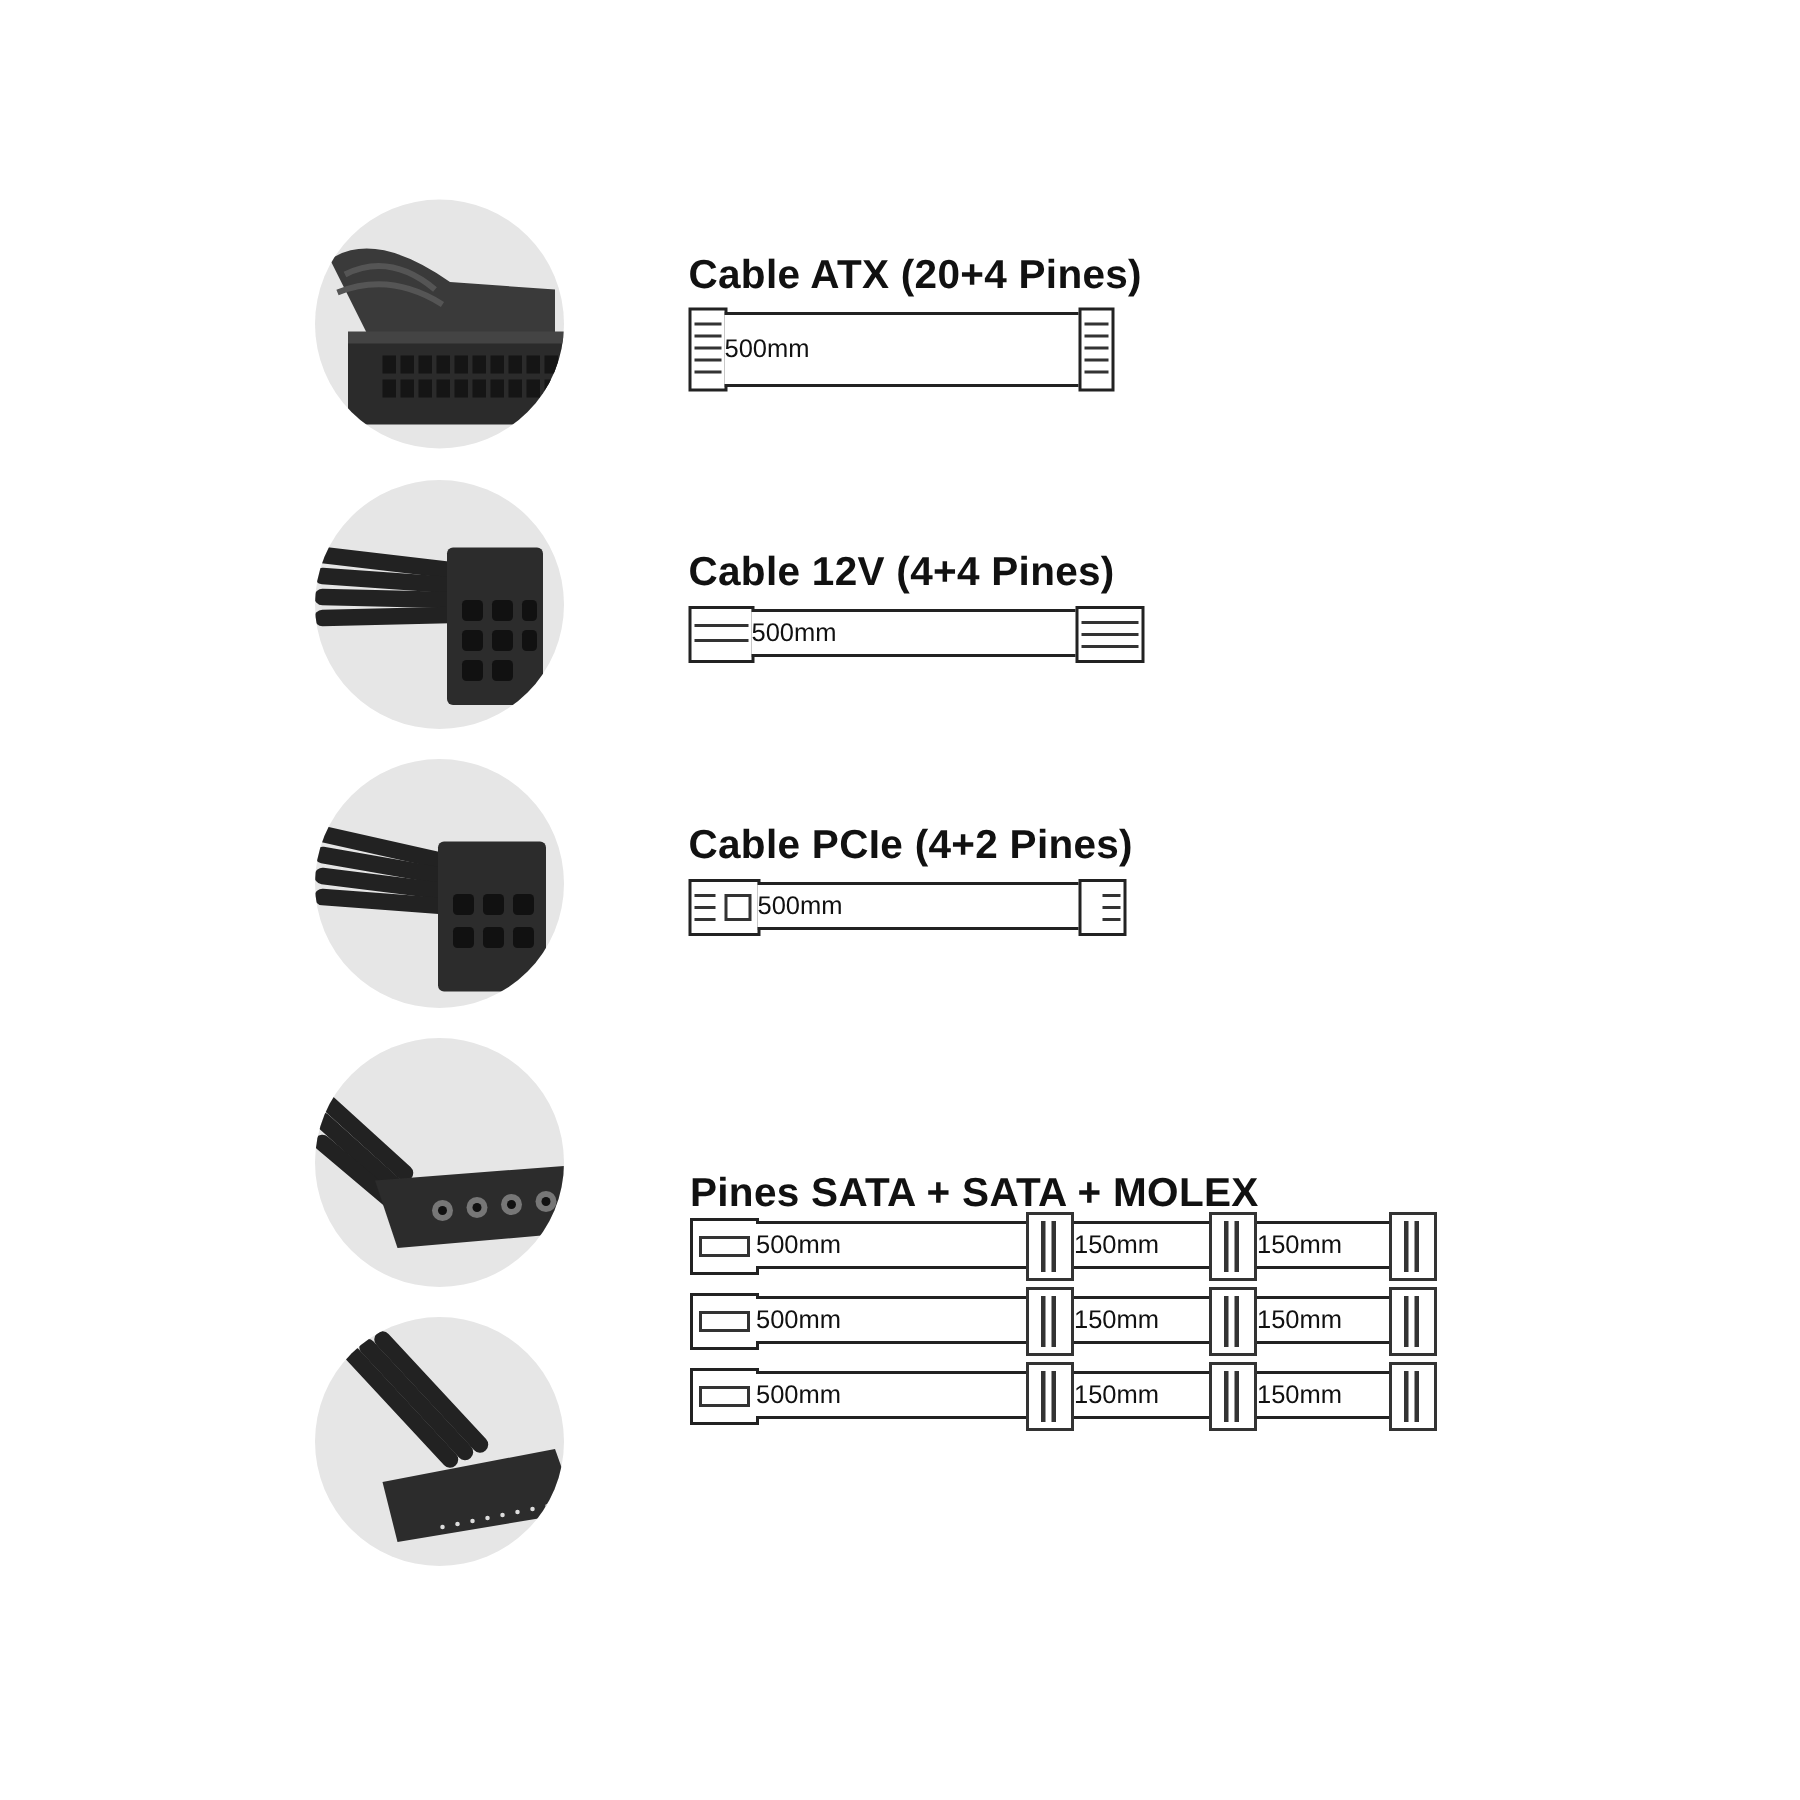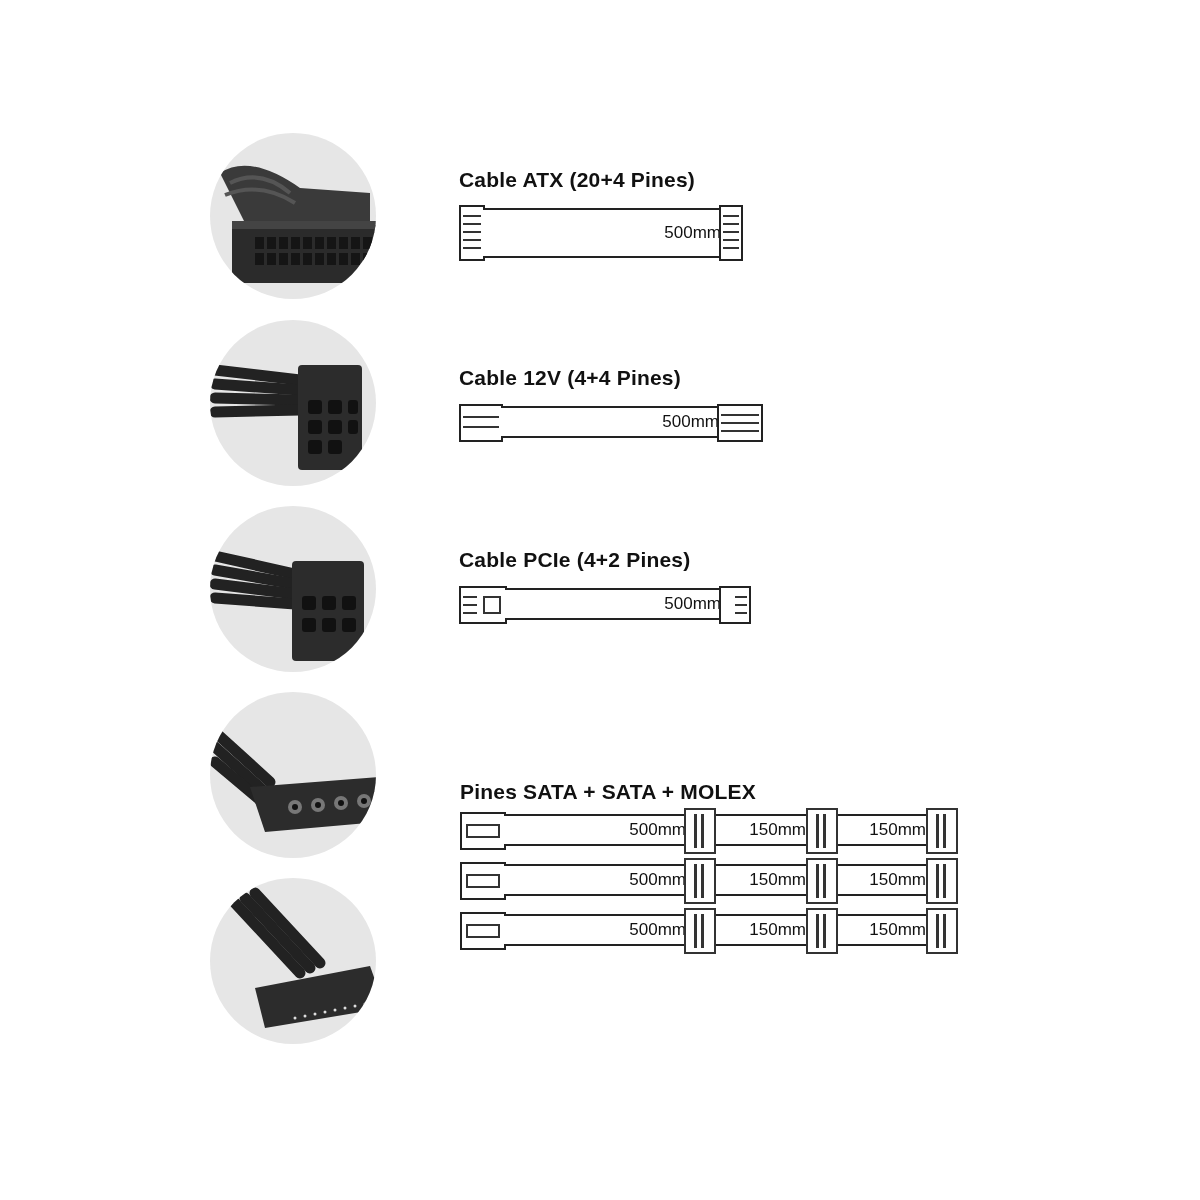--- a/index.html
+++ b/index.html
@@ -1,21 +1,21 @@
 <!DOCTYPE html>
 <html><head>
 <meta charset="utf-8">
 <style>
   html,body{margin:0;padding:0;background:#fff;}
   body{width:1200px;height:1200px;position:relative;overflow:hidden;font-family:"Liberation Sans",sans-serif;color:#111;}
   .circle{position:absolute;width:166px;height:166px;border-radius:50%;background:#e6e6e6;overflow:hidden;}
   .circle svg{position:absolute;left:0;top:0;}
-  .title{position:absolute;font-weight:bold;font-size:21px;letter-spacing:0.2px;white-space:nowrap;}
+  .title{position:absolute;font-weight:bold;font-size:27px;letter-spacing:0.2px;white-space:nowrap;}
   .cable{position:absolute;height:36px;}
-  .wire{position:absolute;top:0;height:32px;border-top:2px solid #222;border-bottom:2px solid #222;box-sizing:border-box;background:#fff;display:flex;align-items:center;justify-content:flex-end;font-size:17px;color:#111;}
+  .wire{position:absolute;top:0;height:32px;border-top:2px solid #222;border-bottom:2px solid #222;box-sizing:border-box;background:#fff;display:flex;align-items:center;justify-content:flex-start;font-size:17px;color:#111;}
   .conn{position:absolute;top:-2px;height:38px;border:2px solid #222;box-sizing:border-box;background:#fff;}
   .conn .ln{position:absolute;left:2px;right:2px;height:2px;background:#333;}
   .conn .inner{position:absolute;border:2px solid #333;box-sizing:border-box;}
   .sata{position:absolute;top:-6px;height:46px;border:2px solid #333;box-sizing:border-box;background:#fff;}
   .sata .bar{position:absolute;top:4px;bottom:4px;width:3px;background:#333;}
 </style>
 </head>
 <body>
 
 <div class="circle" style="left:210px;top:133px;">

